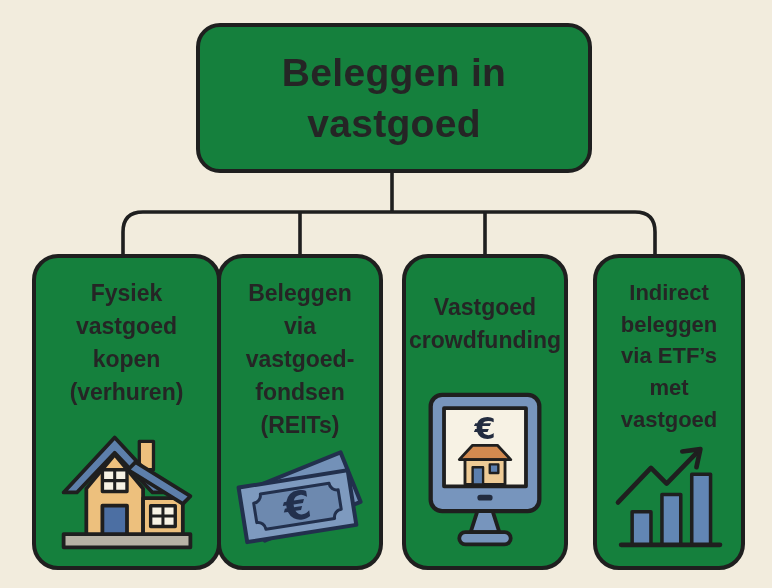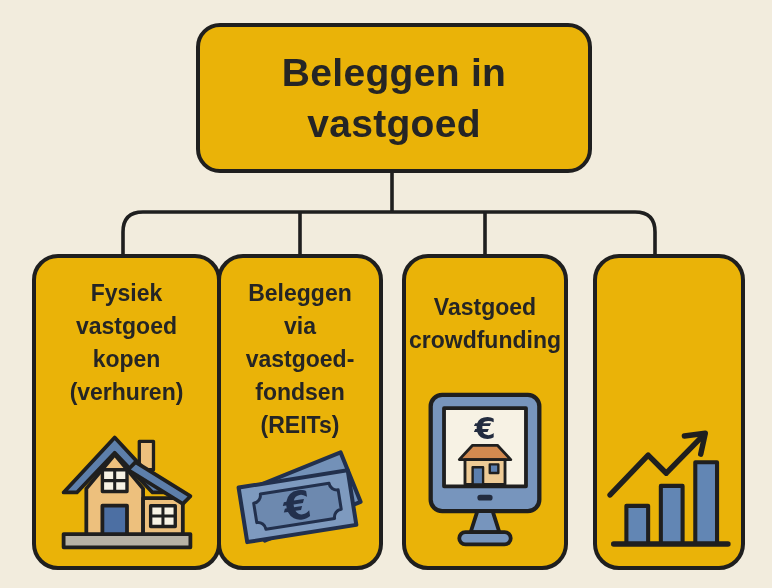--- a/index.html
+++ b/index.html
@@ -4,21 +4,21 @@
 <style>
   html,body{margin:0;padding:0;background:#e8e2d4;}
   .canvas{
     position:relative;width:772px;height:588px;overflow:hidden;
     background:#f2ecdd;
     font-family:"Liberation Sans","DejaVu Sans",sans-serif;
   }
   .connectors{position:absolute;left:0;top:0;z-index:0;}
   .node{
     position:absolute;box-sizing:border-box;z-index:1;
-    background:#eab308;border:4px solid #1f1f1f;
+    background:#15803d;border:4px solid #1f1f1f;
     display:flex;flex-direction:column;align-items:center;
   }
   .root-box{
     left:196px;top:23px;width:396px;height:150px;border-radius:24px;
     justify-content:center;
   }
   .root-title{
     font-size:39px;font-weight:700;color:#252525;text-align:center;
     white-space:pre-line;line-height:1.32;letter-spacing:.3px;
   }
@@ -114,20 +114,24 @@
         <rect x="70" y="77" width="9" height="9" fill="#5c7fae" stroke-width="2.5"></rect>
         <polygon points="57,126 73,126 80,148 50,148" fill="#7795bd" stroke-width="4"></polygon>
         <rect x="38" y="148" width="54" height="13" rx="6.5" fill="#7795bd" stroke-width="4"></rect>
       </g>
       <rect x="57" y="109" width="16" height="6" rx="3" fill="#232c3f"></rect>
       <text class="euro" x="65" y="50" font-size="32" fill="#232c3f" text-anchor="middle">€</text>
     </svg>
   </div>
 
   <div class="node branch b4">
+    <div class="branch-label">Indirect
+beleggen
+via ETF’s
+met vastgoed</div>
     <svg class="branch-icon" width="136" height="136" viewBox="0 0 150 150">
       <g fill="#6286b4" stroke="#1f1f1f" stroke-width="4.5" stroke-linejoin="round">
         <rect x="28" y="98" width="24" height="42"></rect>
         <rect x="66" y="76" width="24" height="64"></rect>
         <rect x="104" y="50" width="24" height="90"></rect>
       </g>
       <g fill="none" stroke="#1f1f1f" stroke-width="6" stroke-linecap="round" stroke-linejoin="round">
         <path d="M14,140 H140"></path>
         <polyline points="10,86 52,42 72,62 113,20"></polyline>
         <path d="M115,18 L92,21 M115,18 L110,41"></path>

